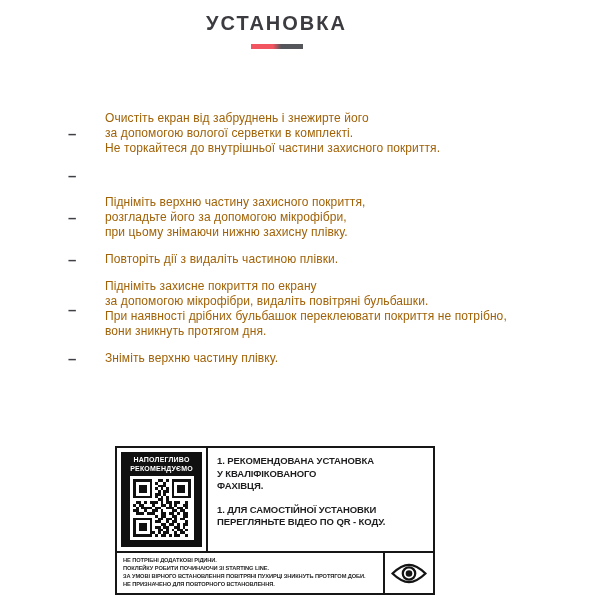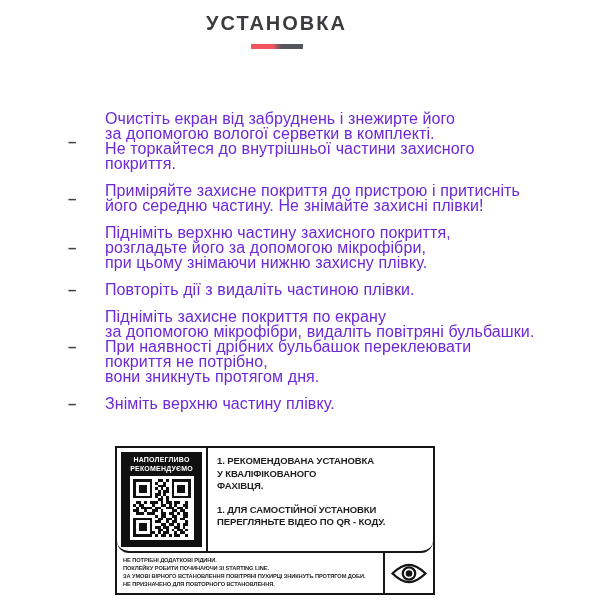--- a/index.html
+++ b/index.html
@@ -10,27 +10,27 @@
   .header{position:absolute;left:0;top:0;width:553px;text-align:center;}
   .title{margin-top:12px;font-size:20px;font-weight:bold;letter-spacing:2px;color:#3b3b40;}
   .divider{width:52px;height:5px;margin:9px auto 0;
     background:linear-gradient(90deg,#f35560 0%,#f35560 42%,#55565b 58%,#55565b 100%);}
 
   
   .list{position:absolute;left:68px;top:111px;width:470px;}
   .item{display:flex;align-items:center;margin-bottom:12px;}
   .marker{flex:0 0 12px;margin-right:25px;font-weight:bold;font-size:15px;line-height:15px;
     color:#3f4045;text-align:left;}
-  .item-text{font-size:16px;line-height:15px;color:#6d28d9;white-space:pre-line;
+  .item-text{font-size:12px;line-height:15px;color:#a16207;white-space:pre-line;
     letter-spacing:0.1px;}
 
   
   .rec-box{position:absolute;left:115px;top:446px;width:320px;height:149px;
     box-sizing:border-box;border:2px solid #161616;display:flex;flex-direction:column;}
-  .rec-top{height:103px;border-bottom:2px solid #161616;display:flex;border-radius:12px;}
+  .rec-top{height:103px;border-bottom:2px solid #161616;display:flex;}
   .cell-left{width:81px;border-right:2px solid #161616;padding:4px;box-sizing:content-box;
     display:flex;}
   .badge-block{flex:1;background:#101010;display:flex;flex-direction:column;align-items:center;}
   .badge-label{color:#fff;font-weight:bold;font-size:7px;line-height:8.5px;text-align:center;
     margin:4px 0 3px;white-space:pre-line;letter-spacing:0.2px;}
   .qr-wrap{background:#fff;padding:3px;line-height:0;}
   .cell-right{flex:1;padding:7px 0 0 9px;}
   .point{font-weight:bold;font-size:9.5px;line-height:12.5px;color:#1d1d1f;
     white-space:pre-line;letter-spacing:-0.1px;margin:0 0 11px;}
   .rec-bottom{flex:1;display:flex;min-height:0;}
@@ -52,22 +52,20 @@
 
   <div class="list">
     <div class="item">
       <span class="marker">–</span>
       <div class="item-text">Очистіть екран від забруднень і знежирте його
 за допомогою вологої серветки в комплекті.
 Не торкайтеся до внутрішньої частини захисного покриття.</div>
     </div>
     <div class="item">
       <span class="marker">–</span>
-      <div class="item-text">Приміряйте захисне покриття до пристрою і притисніть
-його середню частину. Не знімайте захисні плівки!</div>
     </div>
     <div class="item">
       <span class="marker">–</span>
       <div class="item-text">Підніміть верхню частину захисного покриття,
 розгладьте його за допомогою мікрофібри,
 при цьому знімаючи нижню захисну плівку.</div>
     </div>
     <div class="item">
       <span class="marker">–</span>
       <div class="item-text">Повторіть дії з видаліть частиною плівки.</div>

